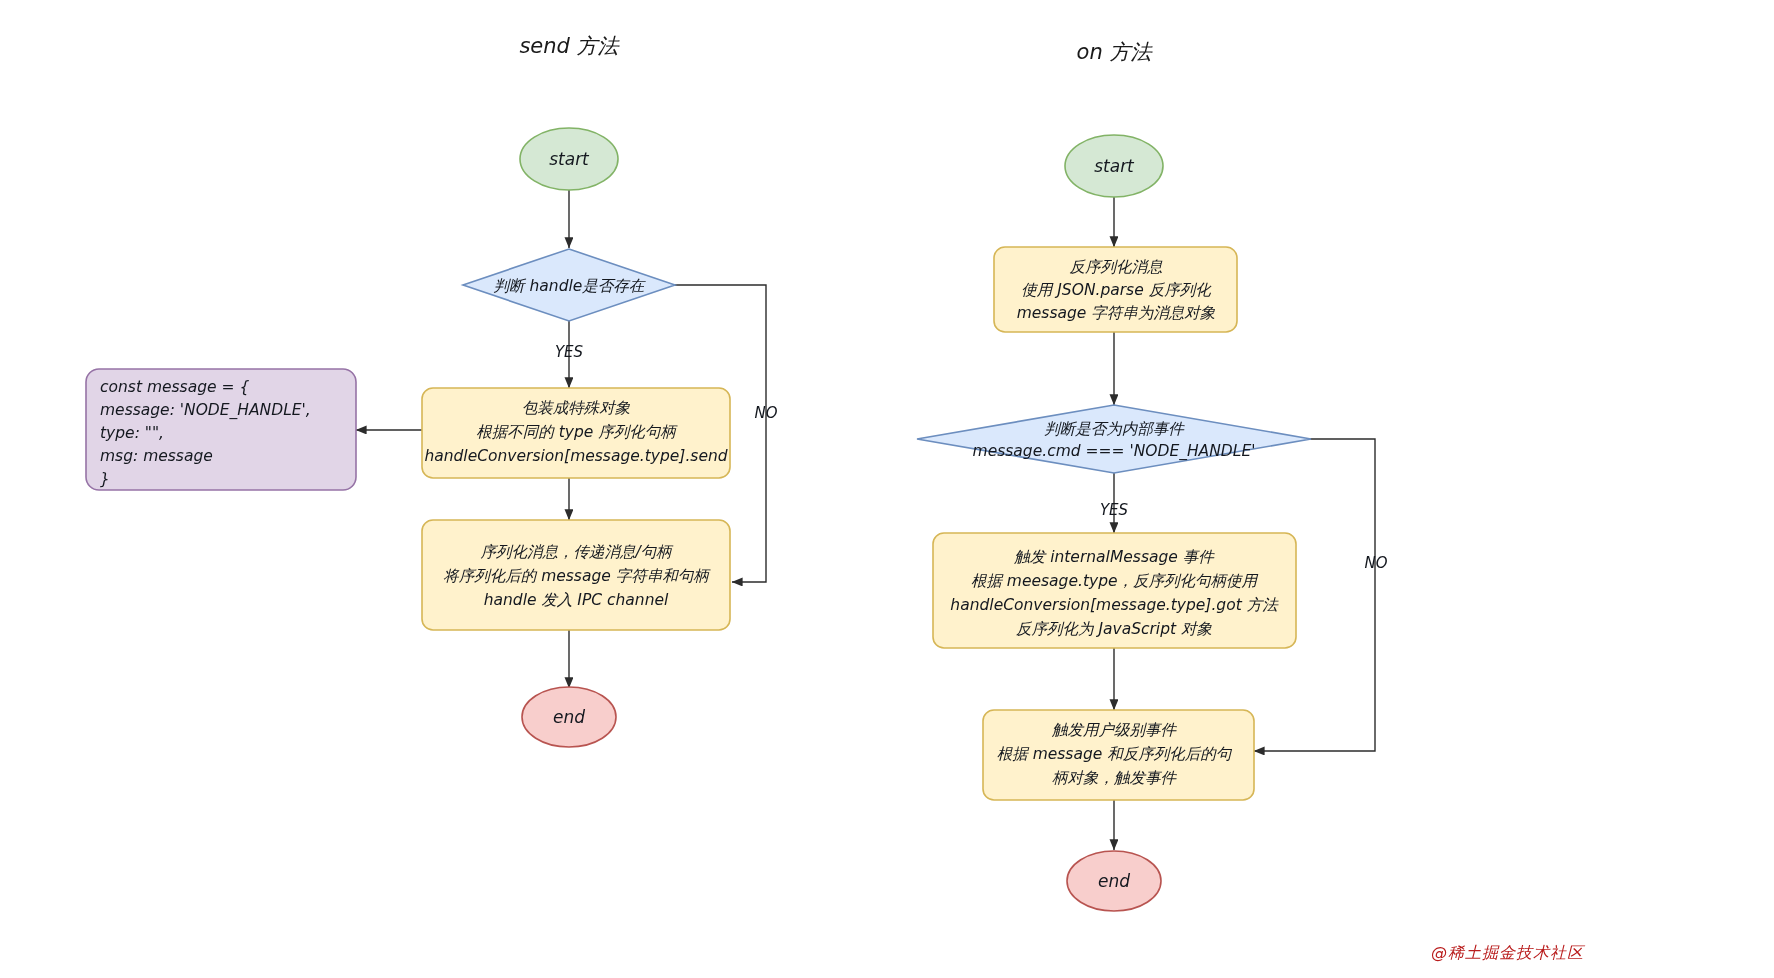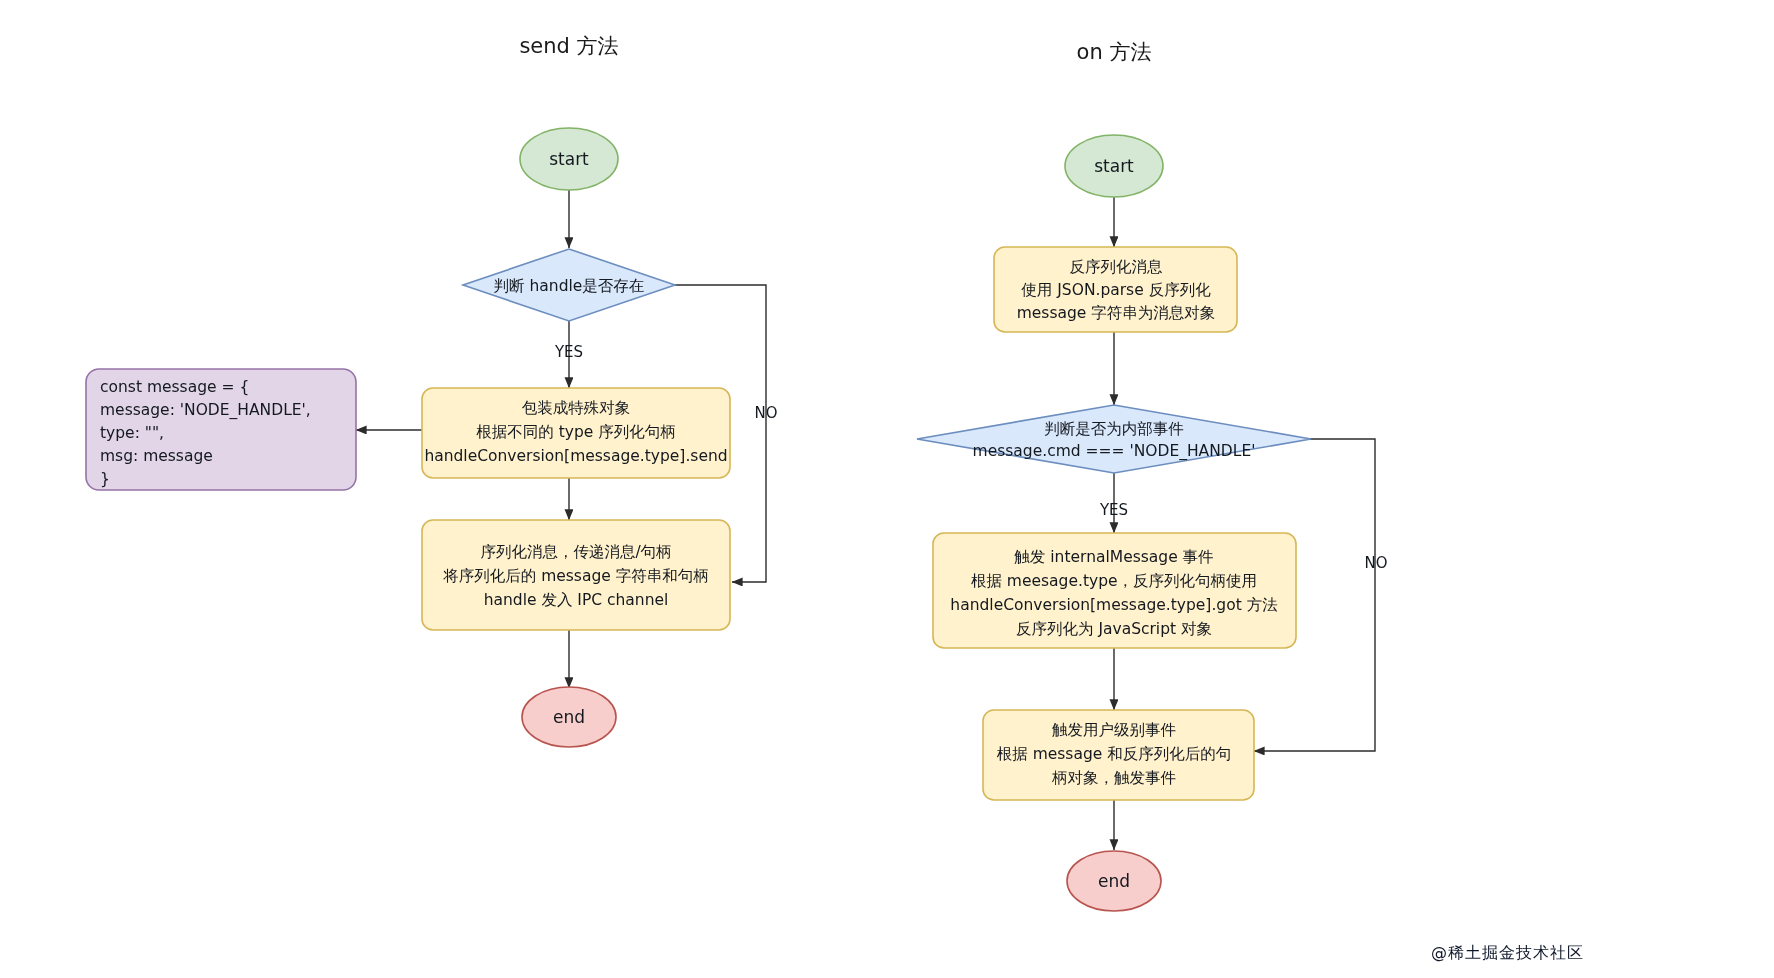--- a/index.html
+++ b/index.html
@@ -11,20 +11,21 @@
     width: 1774px;
     height: 978px;
     overflow: hidden;
     font-family: "DejaVu Sans", "Liberation Sans", sans-serif;
   }
   #canvas {
     position: relative;
     width: 1602px;
     height: 978px;
     background: #ffffff;
+    font-style: italic;
   }
   svg#diagram {
     position: absolute;
     left: 0;
     top: 0;
     width: 1774px;
     height: 978px;
   }
   .col-title {
     font-family: "DejaVu Sans", "Liberation Sans", sans-serif;
@@ -87,21 +88,21 @@
     fill: #e1d5e7;
     stroke: #9673a6;
     stroke-width: 1.6;
   }
   .watermark {
     position: absolute;
     right: 18px;
     bottom: 14px;
     font-family: "DejaVu Sans", "Liberation Sans", sans-serif;
     font-size: 16px;
-    color: #0f172a;
+    color: #b91c1c;
     letter-spacing: 1px;
     user-select: none;
   }
 </style>
 </head>
 <body>
 
 <div id="canvas">
 
   <svg id="diagram" viewBox="0 0 1774 978">

